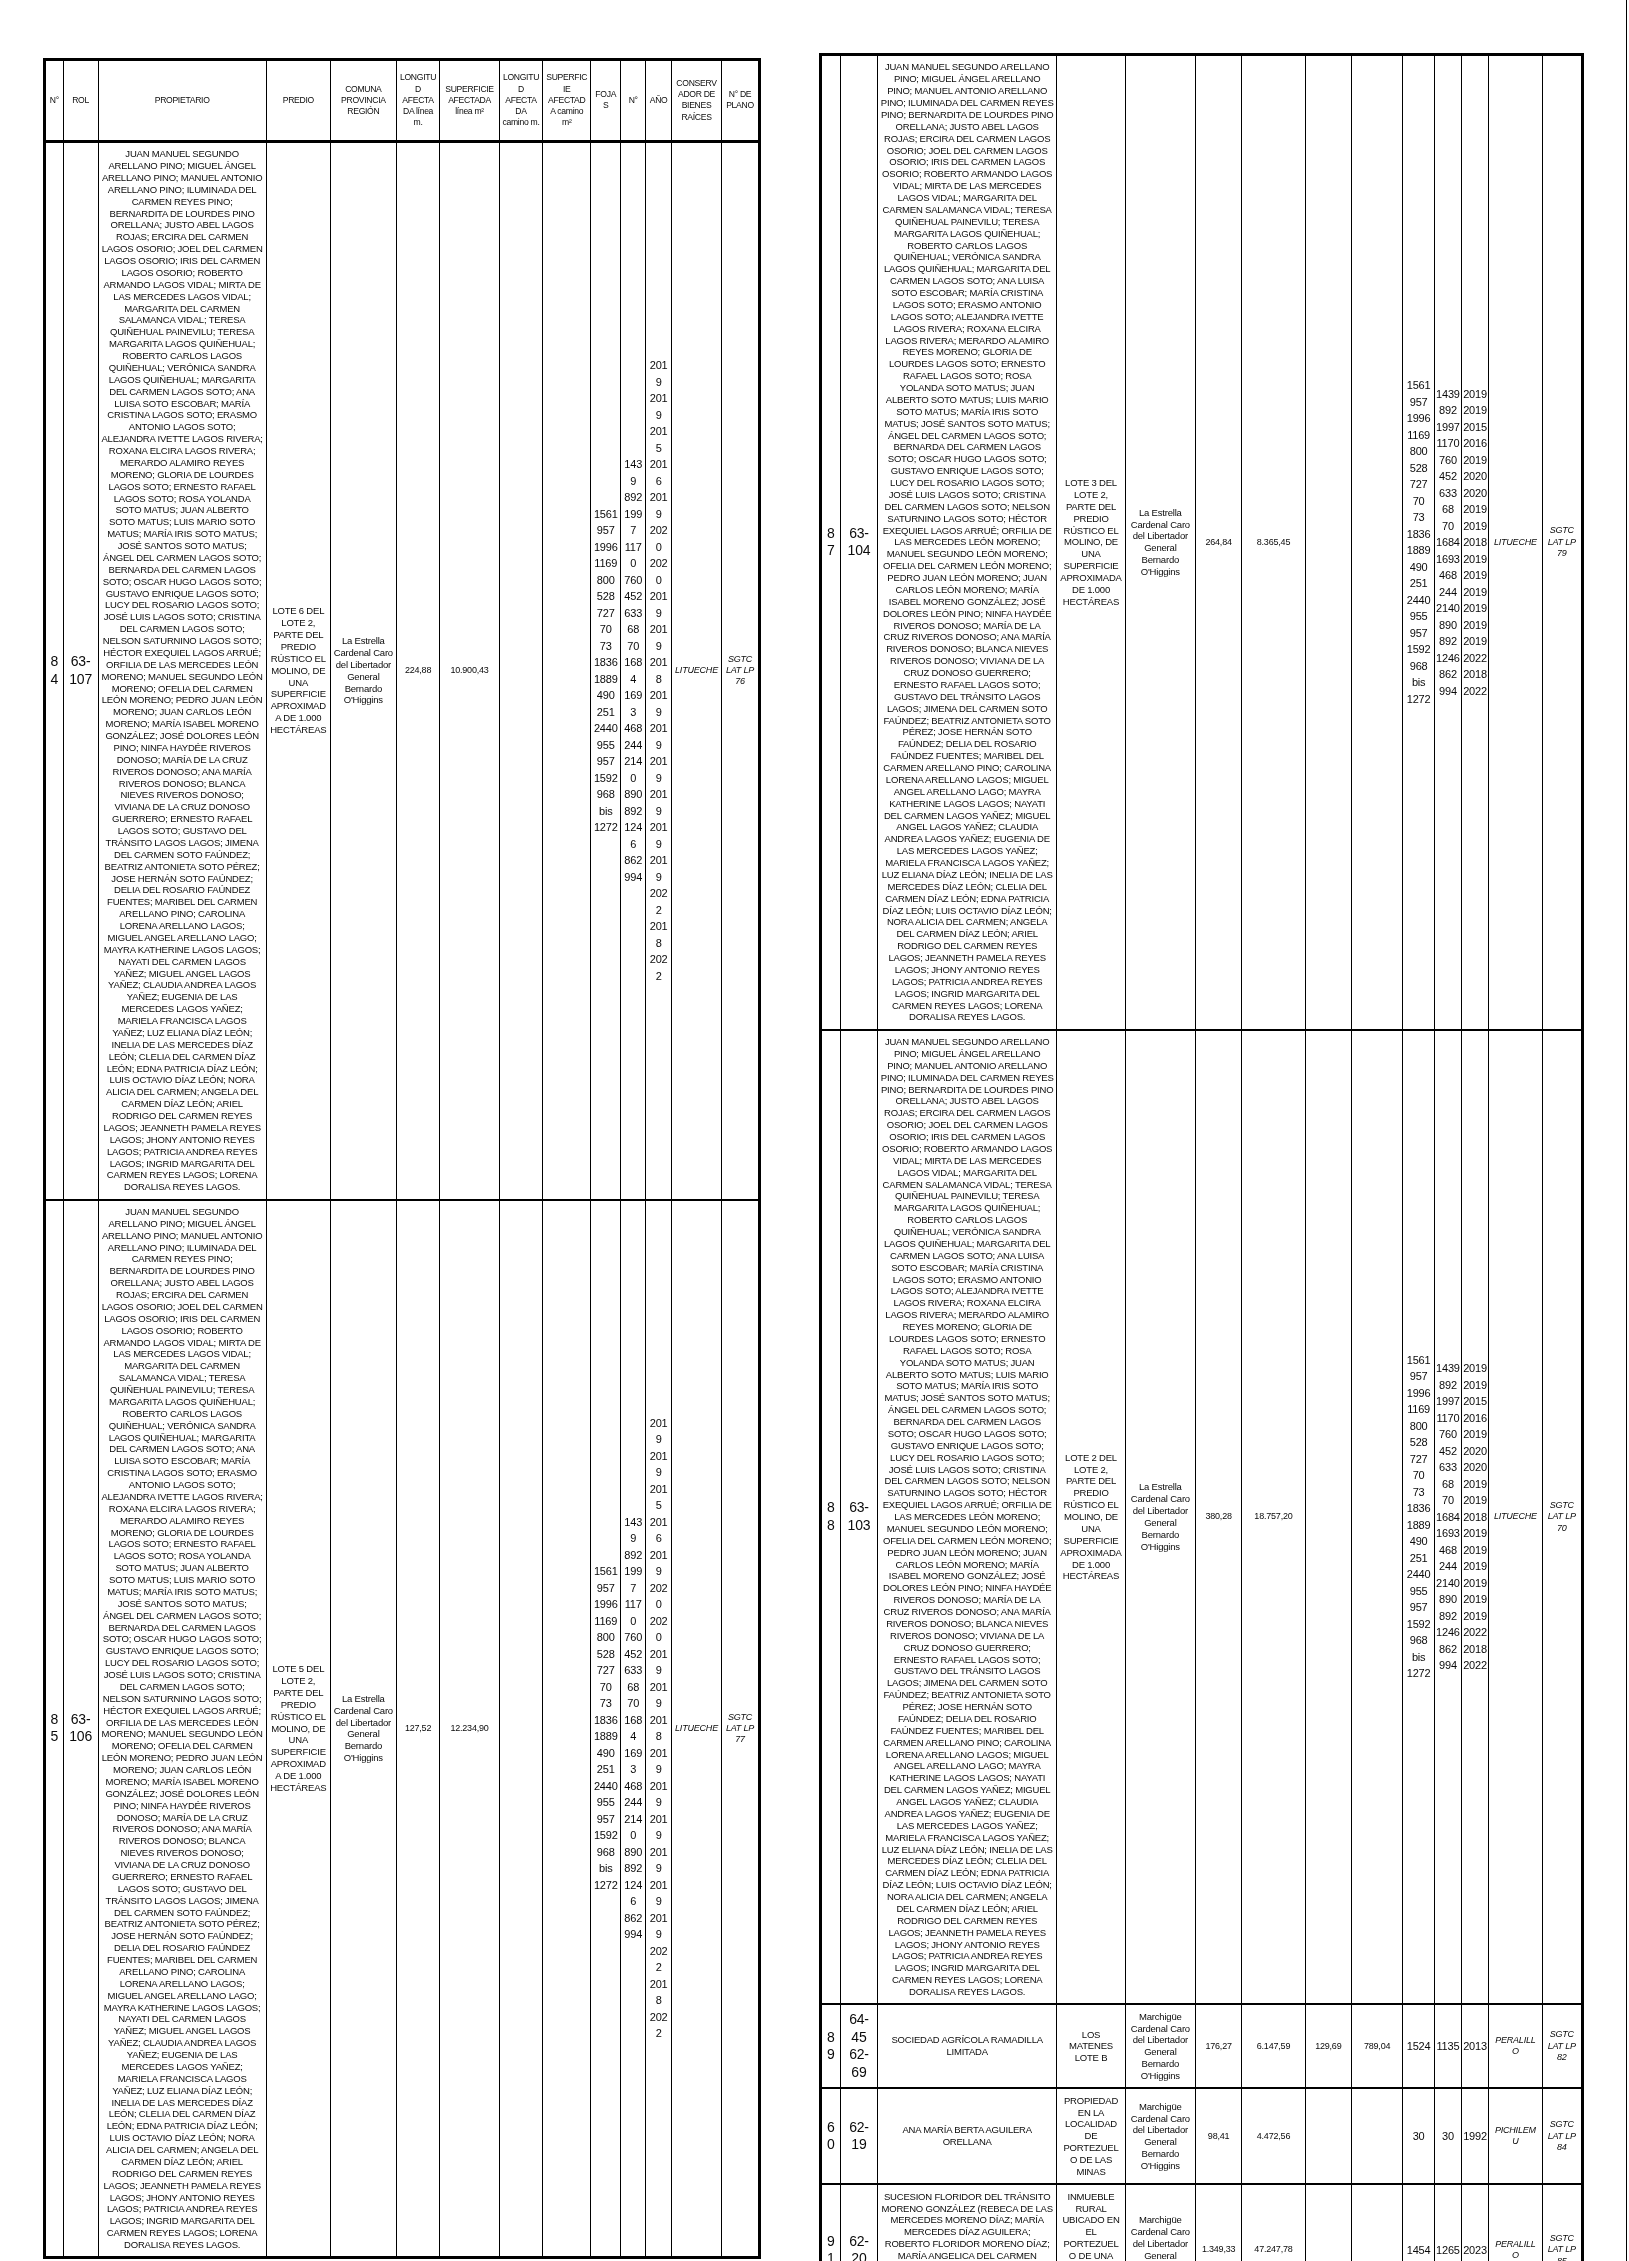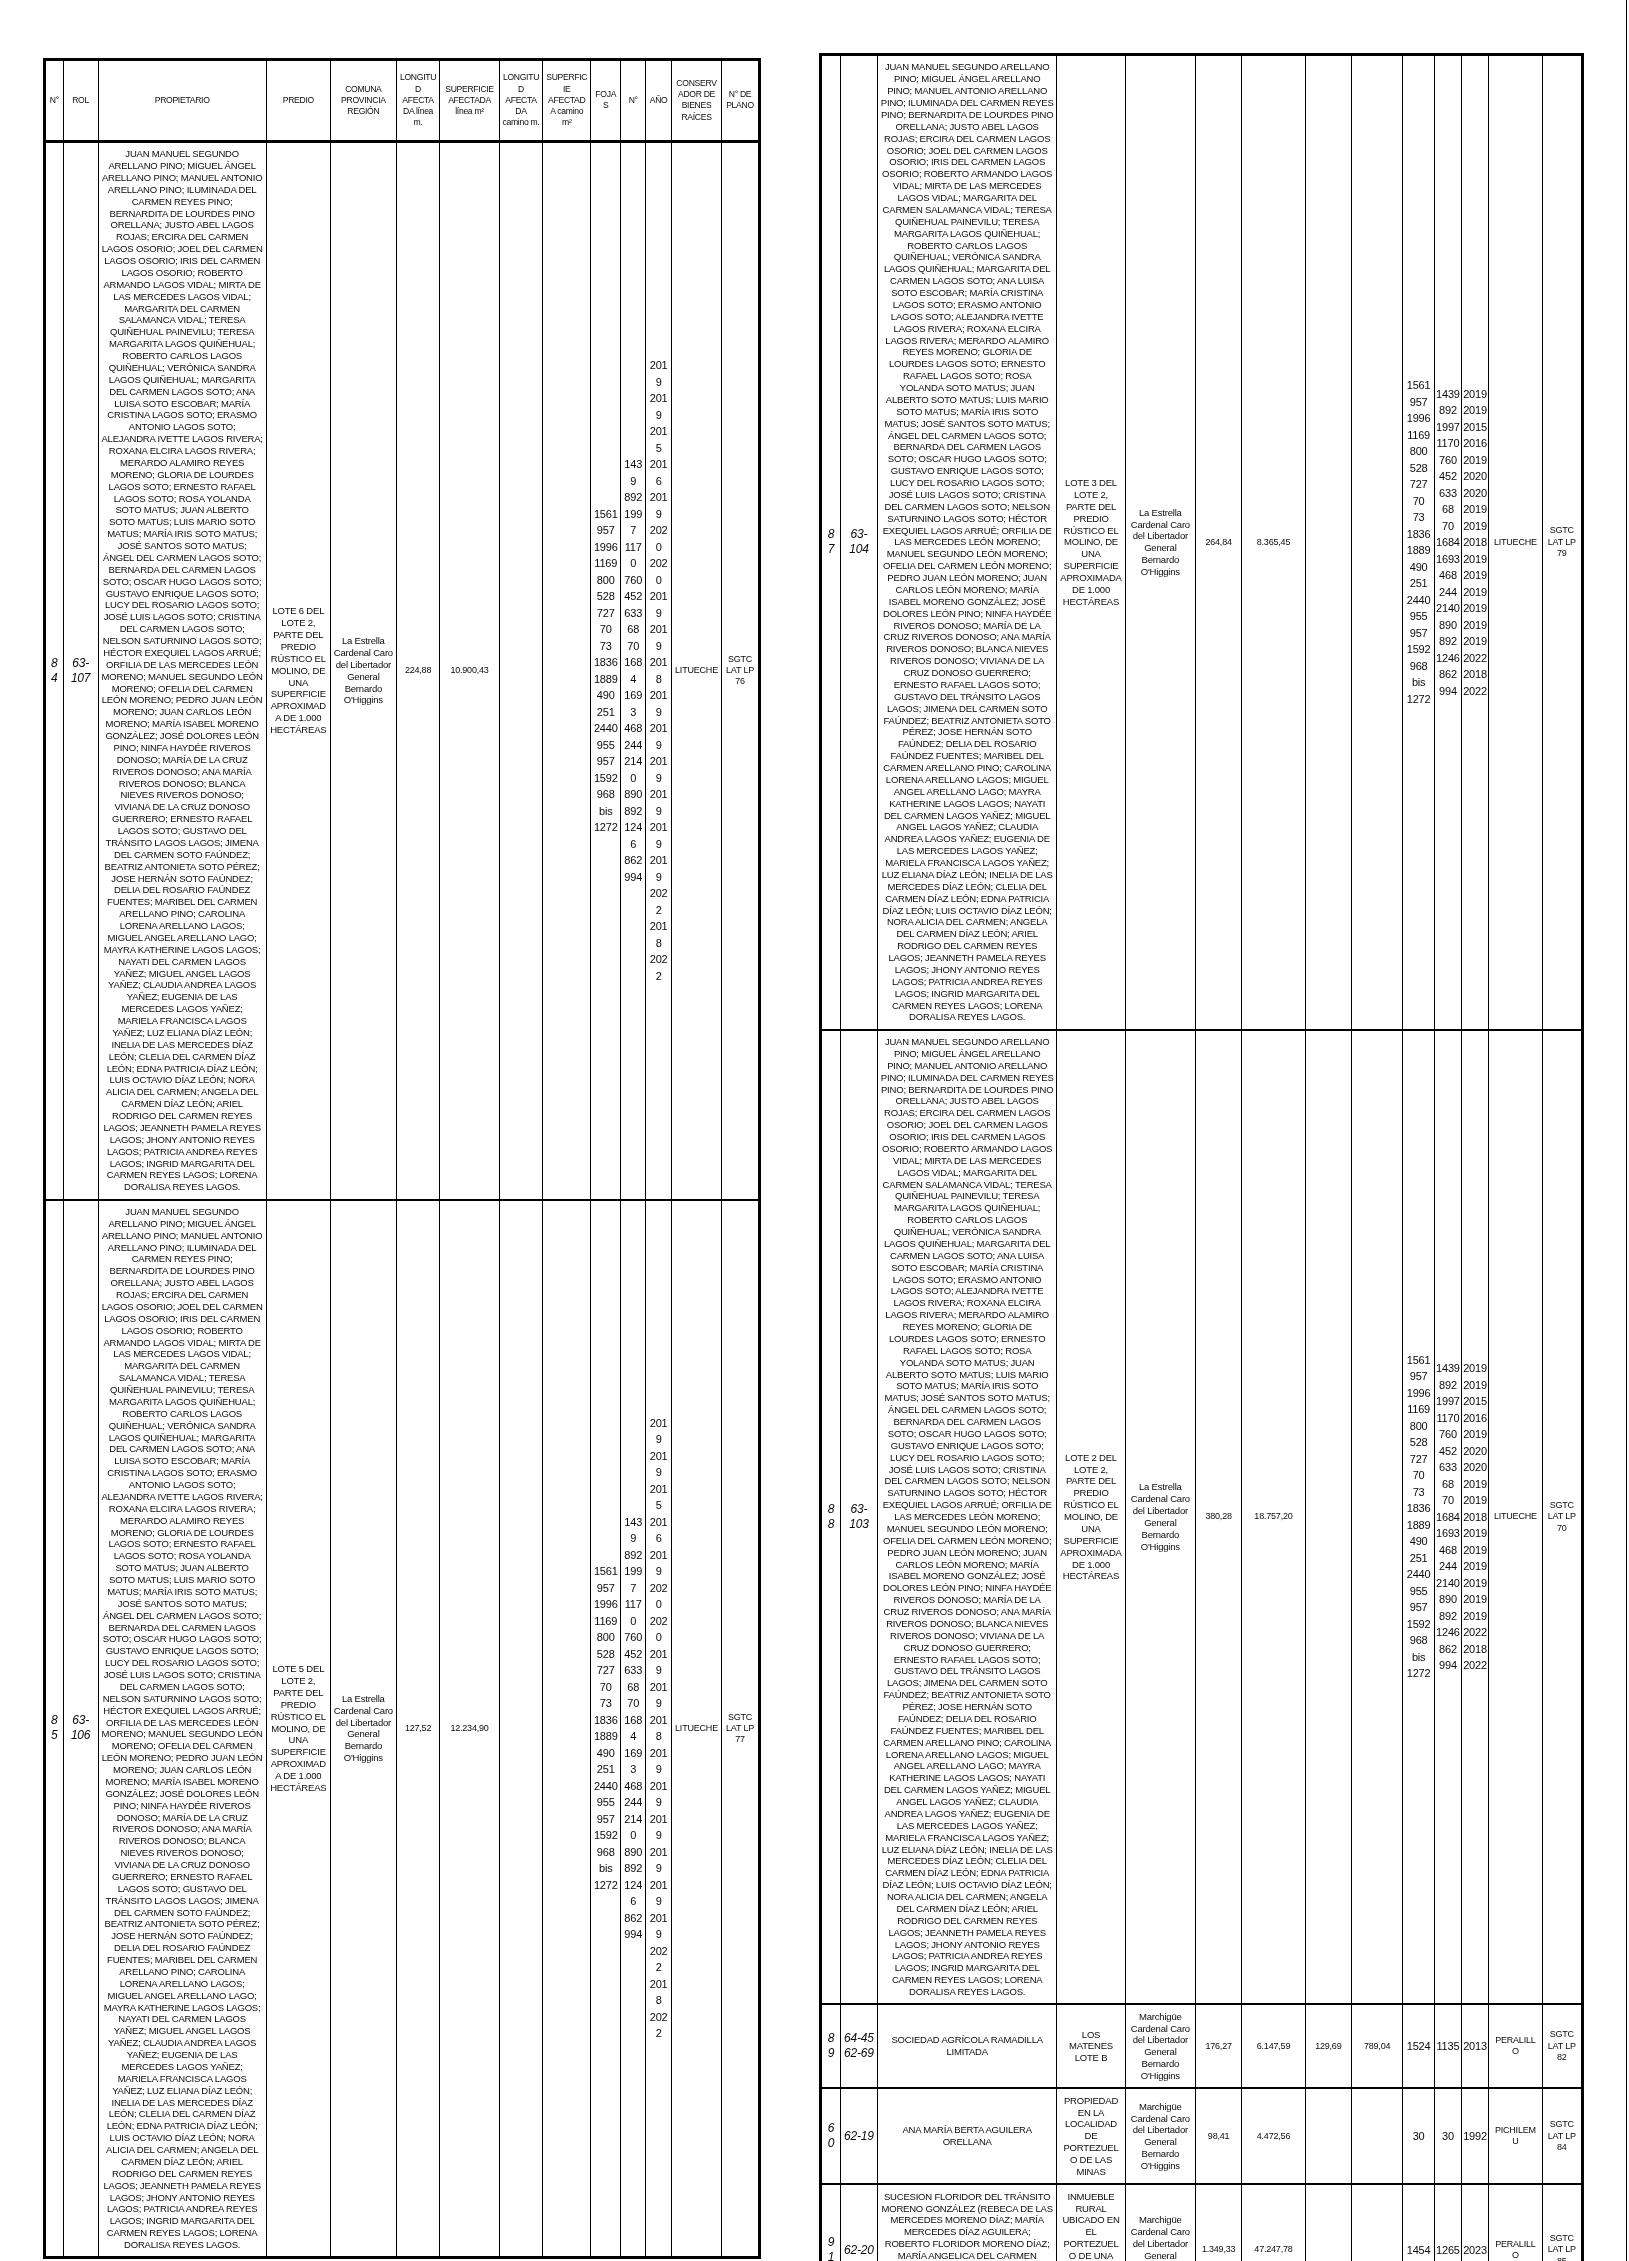--- a/index.html
+++ b/index.html
@@ -16,23 +16,23 @@
     border-left:0.9px solid #000;border-right:0.9px solid #000;border-top:2.7px solid #000;
     vertical-align:middle;text-align:center;padding:5.4px 2.7px;
     font-size:9.5px;line-height:1.25;letter-spacing:-0.2px;
     word-wrap:break-word;overflow:hidden;
   }
   thead th{
     border-bottom:3.6px solid #000;height:68px;font-size:8.6px;line-height:1.3;
     font-weight:normal;letter-spacing:-0.3px;
   }
   td.col-fojas,td.col-num2,td.col-ano{white-space:pre-line;line-height:1.5;font-size:11px;padding:2.7px 0.9px;}
-  td.col-num,td.col-rol{font-size:12px;font-style:italic;}
+  td.col-num,td.col-rol{font-size:14px;}
   td.col-long_linea,td.col-sup_linea,td.col-long_camino,td.col-sup_camino{font-size:9px;}
-  td.col-conservador,td.col-plano{font-size:9px;}
+  td.col-conservador,td.col-plano{font-size:9px;font-style:italic;}
   .edge-line{position:absolute;top:0;right:2.7px;width:1.4px;height:2939px;background:#000;}
 </style>
 </head>
 <body>
 
 <div class="page page-left">
   <table>
     <colgroup>
       <col style="width:2.6%">
         <col style="width:4.9%">

